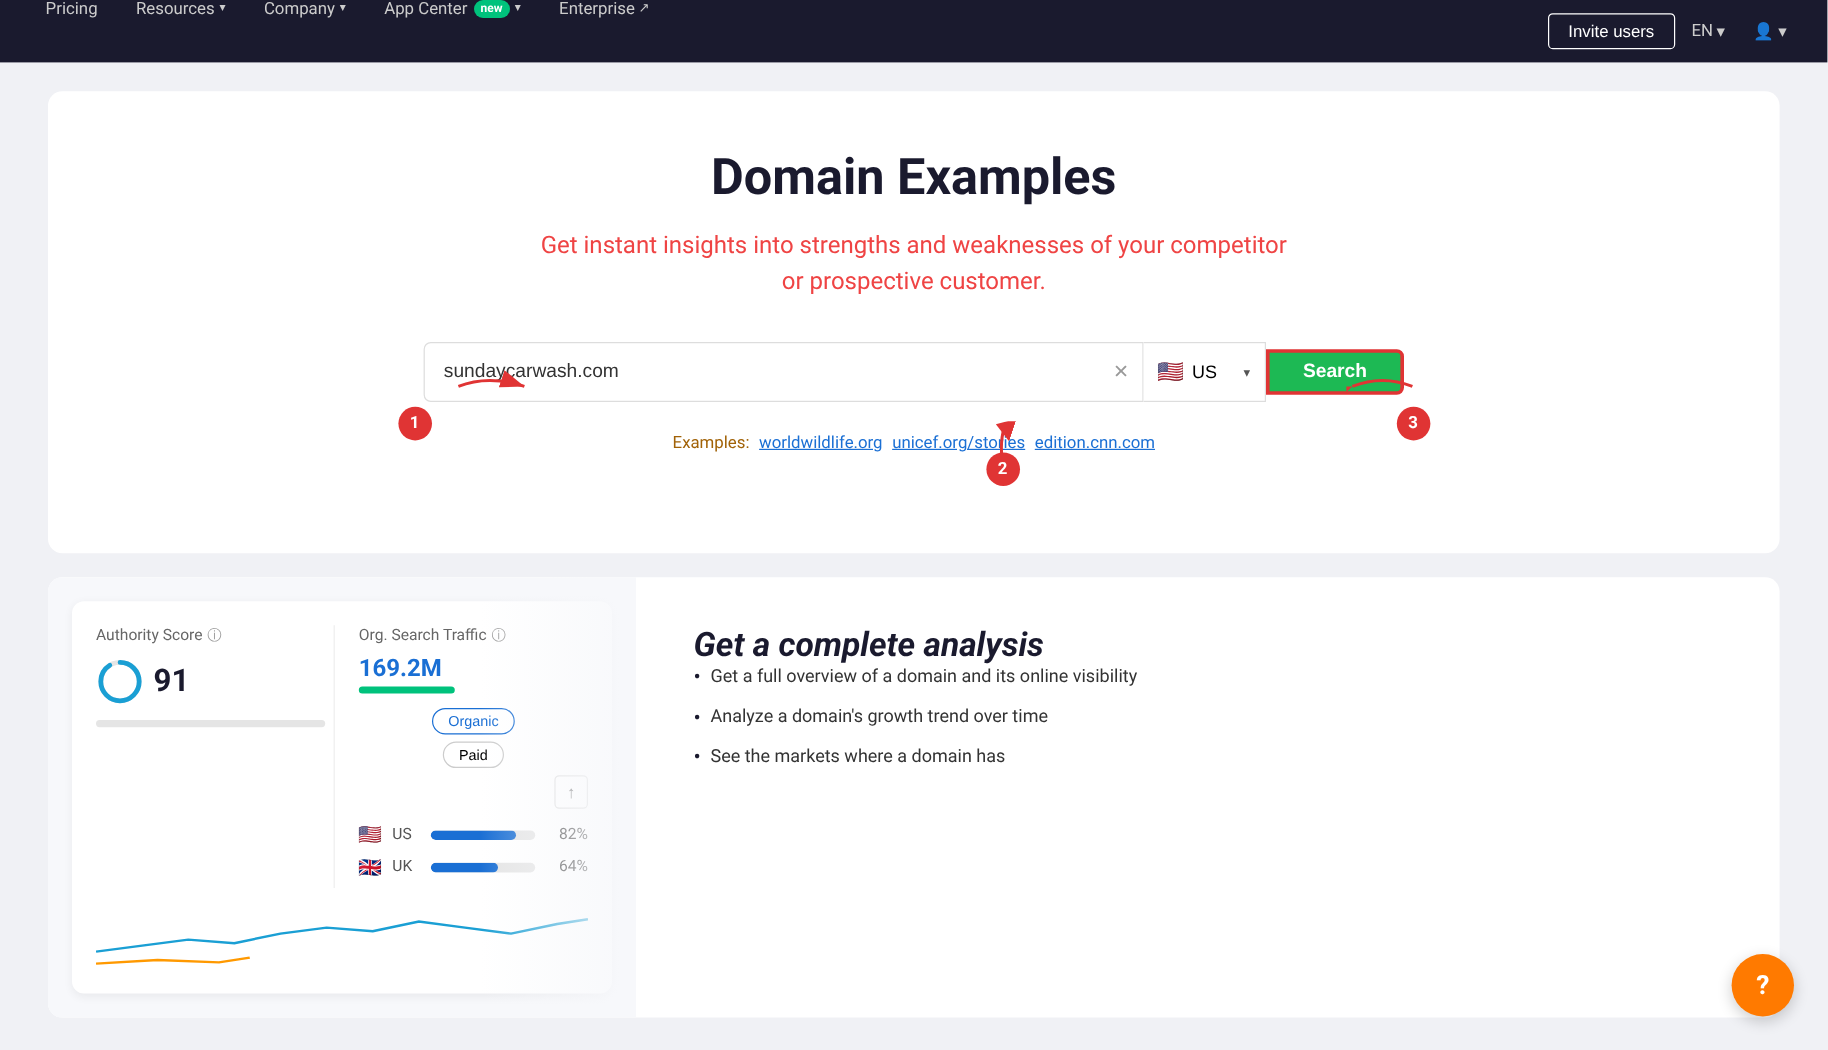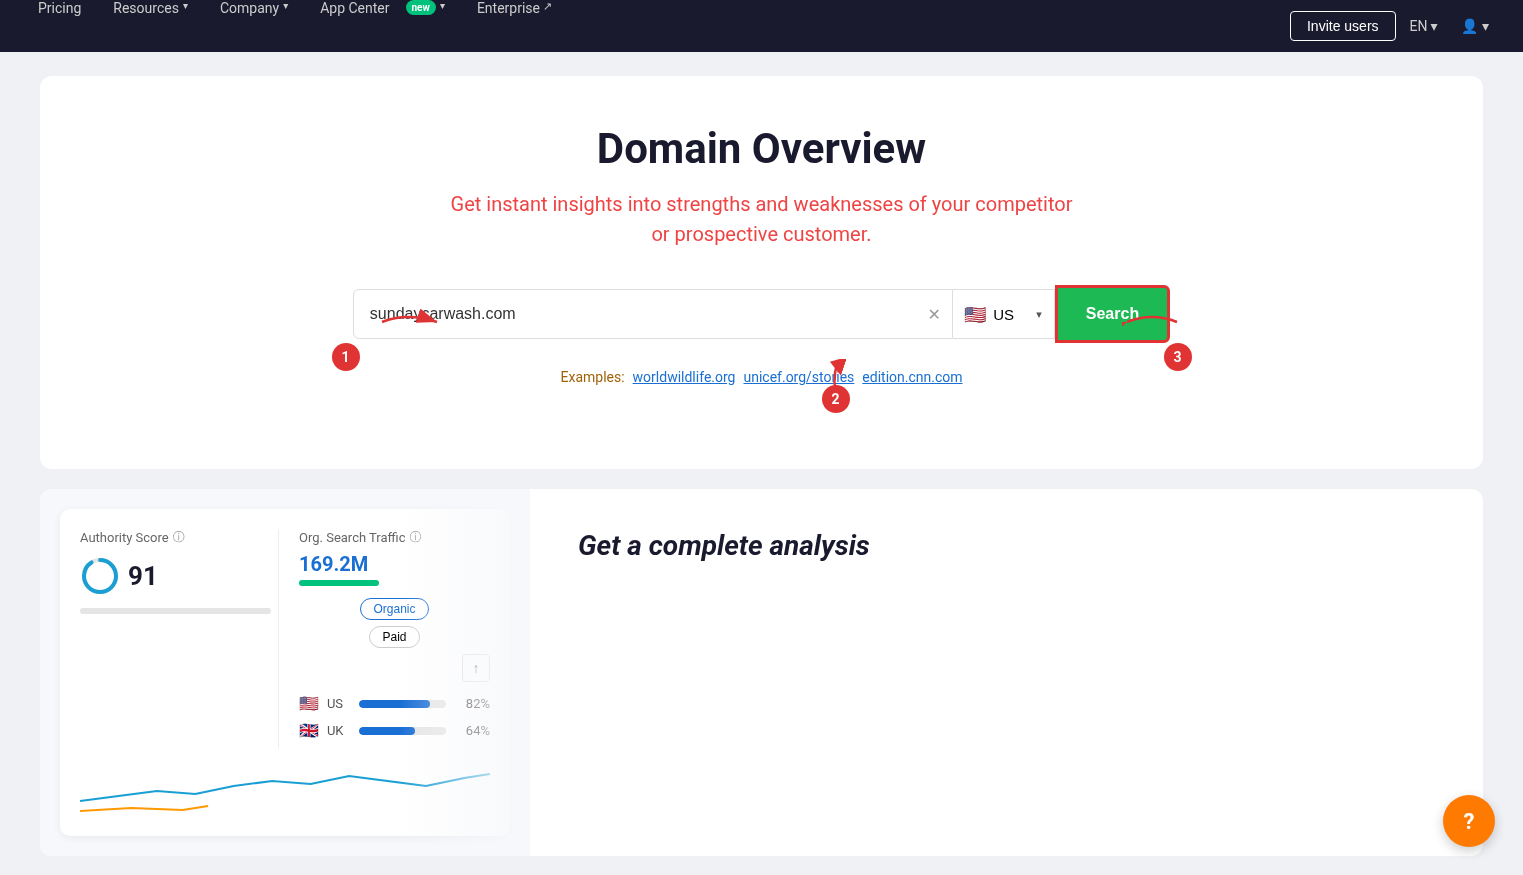--- a/index.html
+++ b/index.html
@@ -30,21 +30,21 @@
       white-space: nowrap;
     }
     .nav-item .chevron { margin-left: 4px; font-size: 10px; }
     .nav-badge {
       background: #00c27c;
       color: #fff;
       font-size: 10px;
       font-weight: 700;
       padding: 2px 6px;
       border-radius: 10px;
-      margin-left: 16px;
+      margin-left: 5px;
       text-transform: lowercase;
     }
     .nav-external { font-size: 11px; margin-left: 3px; }
     .nav-spacer { flex: 1; }
     .invite-btn {
       border: 1.5px solid #fff;
       background: transparent;
       color: #fff;
       padding: 6px 16px;
       border-radius: 4px;
@@ -177,21 +177,21 @@
       border: none;
       background: transparent;
       font-size: 15px;
       cursor: pointer;
       outline: none;
       padding-right: 16px;
     }
     .country-flag { font-size: 18px; }
 
     .search-btn {
-      height: 58px;
+      height: 38px;
       background: #1db954;
       color: #fff;
       border: 3px solid #e03434;
       border-radius: 0 6px 6px 0;
       padding: 0 28px;
       font-size: 16px;
       font-weight: 600;
       cursor: pointer;
       white-space: nowrap;
     }
@@ -453,21 +453,21 @@
   </div>
   <div class="nav-user">
     <span>👤</span>
     <span>▾</span>
   </div>
 </nav>
 
 <div class="page-content">
 
   <div class="hero-card">
-    <h1 class="hero-title">Domain Overview</h1>
+    <h1 class="hero-title">Domain Examples</h1>
     <p class="hero-subtitle">
       Get instant insights into strengths and weaknesses of your competitor<br>or prospective customer.
     </p>
 
     
     <div style="position: relative; display: inline-block; width: 100%;">
       
       
       <div class="step-badge badge-1">
         <span>1</span>
@@ -607,20 +607,31 @@
             <polyline points="0,15 40,12 80,14 100,10" fill="none" stroke="#ff9900" stroke-width="2"></polyline>
           </svg>
         </div>
       </div>
 
       <div class="blur-overlay"></div>
     </div>
 
     <div class="info-area">
       <h2 class="info-title">Get a complete analysis</h2>
+      <ul class="info-list">
+        <li>
+          <span>Get a full overview of a domain and its online visibility</span>
+        </li>
+        <li>
+          <span>Analyze a domain's growth trend over time</span>
+        </li>
+        <li>
+          <span>See the markets where a domain has</span>
+        </li>
+      </ul>
     </div>
 
   </div>
 </div>
 
 <div class="help-btn">
   <span>?</span>
 </div>
 
 </body></html>

